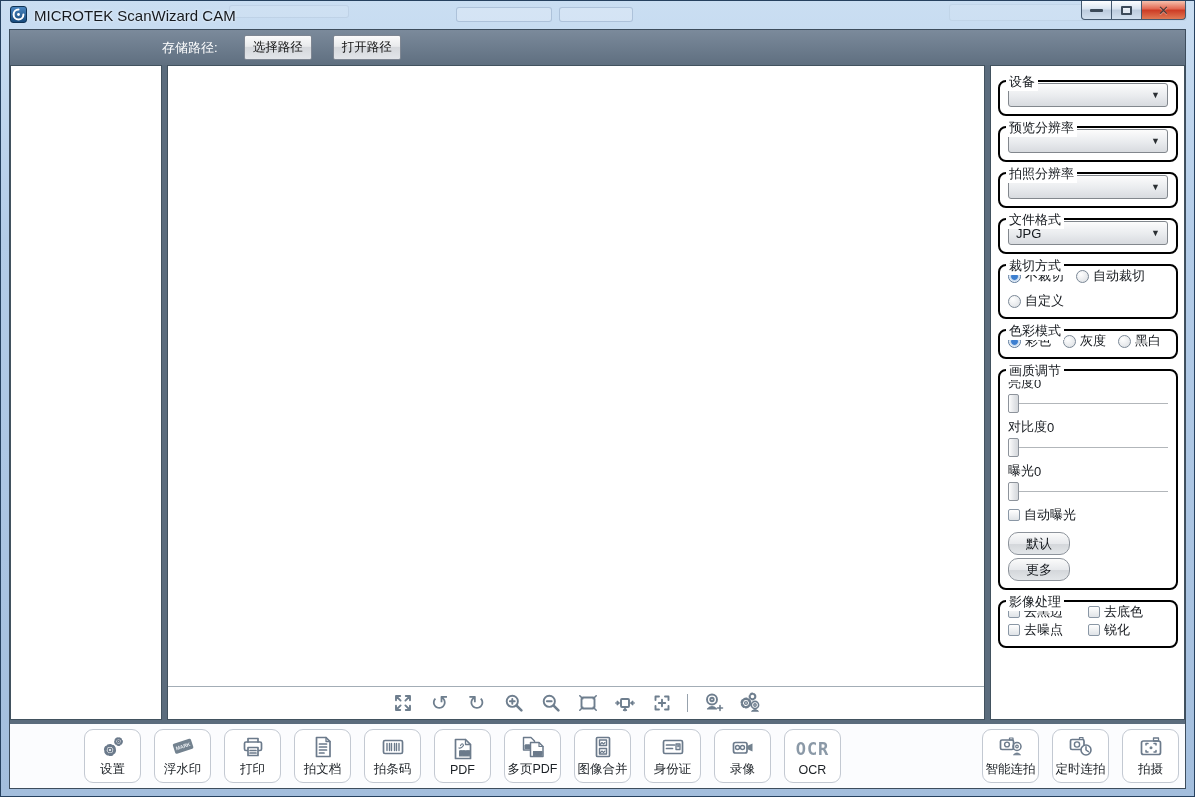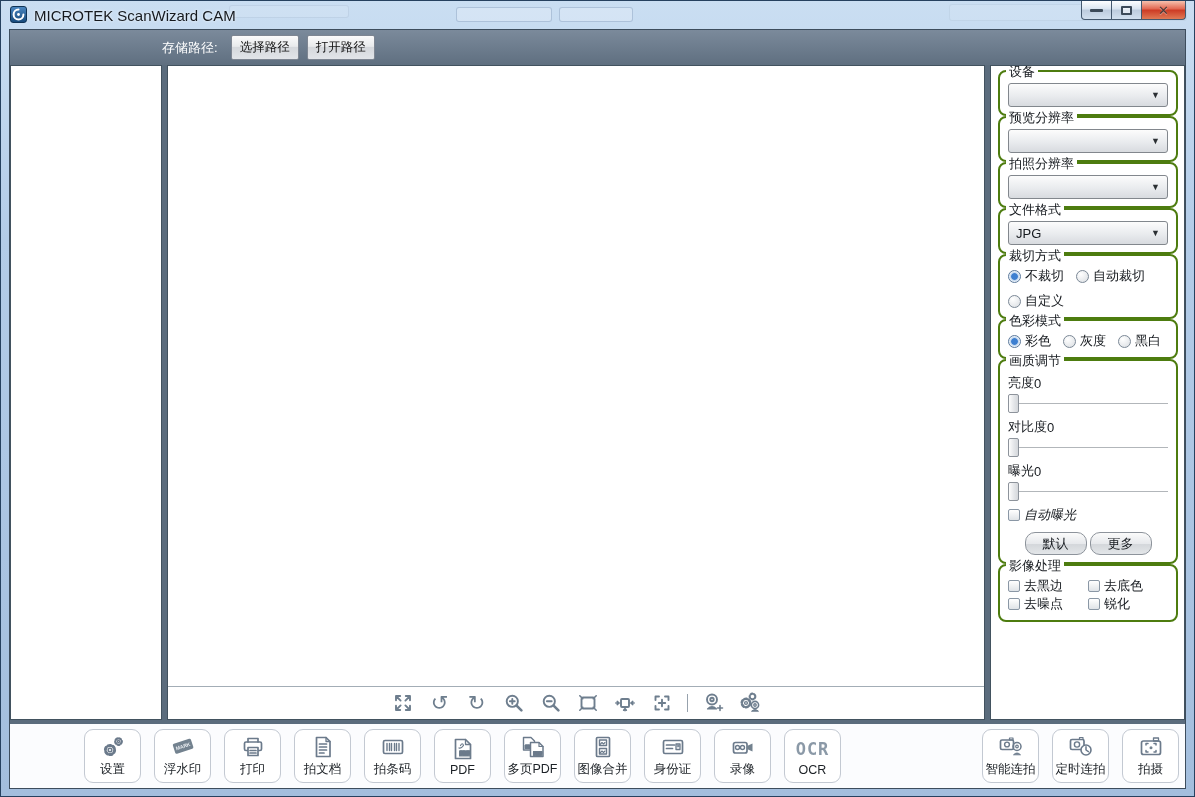--- a/index.html
+++ b/index.html
@@ -42,39 +42,39 @@
   #content { position:absolute; left:8px; top:28px; right:8px; bottom:7px;
     display:flex; flex-direction:column; background:#5b6c7d; border:1px solid #3d4d5d; }
 
   
   .pathbar { height:35px; flex:0 0 35px; display:flex; align-items:center;
     background:linear-gradient(180deg,#7b8a9b,#64played 0); background:linear-gradient(180deg,#7b8a9b,#5f6f80);
     padding-left:152px; padding-right:102px; }
   .path-label { color:#fff; font-size:13px; margin-right:5px; white-space:nowrap; }
   .path-input { flex:1; height:25px; border:1px solid #97a4b2; background:#ccd7e3;
     color:#14181d; font-size:13px; padding:0 6px; font-family:inherit; margin-right:8px; }
-  .tb-btn { height:25px; padding:0 8px; margin-left:8px; font-size:12.5px; color:#111;
+  .tb-btn { height:25px; padding:0 8px; margin-left:21px; font-size:12.5px; color:#111;
     border:1px solid #7c8档 0; border:1px solid #7e8purple 0; border:1px solid #7e8692; border-radius:2px;
     background:linear-gradient(180deg,#fbfbfb,#e8eaec 45%,#d5d8dc 50%,#e2e5e9); font-family:inherit; white-space:nowrap; }
 
   
   .main { flex:1; display:flex; gap:5px; padding-bottom:4px; min-height:0; }
   .left-panel { width:152px; background:#fff; border:1px solid #42525f; }
   .center { flex:1; background:#fff; border:1px solid #42525f; display:flex; flex-direction:column; min-width:0; }
   .preview { flex:1; }
   .center-toolbar { height:33px; flex:0 0 33px; border-top:1px solid #a3adb6;
     display:flex; align-items:center; justify-content:center; gap:13px; }
   .ct-btn { width:24px; height:24px; display:flex; align-items:center; justify-content:center; cursor:default; }
   .ct-sep { width:1px; height:18px; background:#97a2ad; }
 
   
   .right-panel { width:195px; background:#fff; border:1px solid #42525f;
     padding:4px 6px 4px 7px; display:flex; flex-direction:column; overflow:hidden; }
-  .group { position:relative; border:2px solid #4d7c0f; border-radius:8px;
-    padding:11px 8px 7px; background:#fff; }
+  .group { position:relative; border:2px solid #000000; border-radius:8px;
+    padding:1px 8px 7px; margin-top:10px; background:#fff; }
   .group-label { position:absolute; top:-9px; left:6px; background:#fff; padding:0 3px;
     font-size:13px; color:#15191e; white-space:nowrap; }
   .select { height:24px; border:1px solid #82878d; border-radius:3px; padding:0 7px;
     background:linear-gradient(180deg,#fcfcfc,#e9ebee 55%,#d8dbdf);
     display:flex; align-items:center; justify-content:space-between; }
   .select-value { font-size:13px; color:#15191e; }
   .select-arrow { font-size:9px; color:#2b2f33; }
 
   .opt-row { display:flex; align-items:center; gap:12px; font-size:13px; color:#15191e; }
   .opt-row + .opt-row { margin-top:7px; }
@@ -85,21 +85,21 @@
   .checkbox { width:12px; height:12px; border:1px solid #8a97a5; border-radius:2px;
     background:linear-gradient(180deg,#fff,#dfe3e7); flex:0 0 12px; }
 
   .q-row { display:flex; align-items:center; justify-content:flex-start;
     font-size:13px; color:#15191e; margin-top:2px; }
   .q-slider { position:relative; height:21px; margin:1px 0 4px; }
   .q-track { position:absolute; left:0; right:0; top:10px; border-top:1px solid #b2b6ba; }
   .q-thumb { position:absolute; left:0; top:1px; width:11px; height:19px;
     border:1px solid #8d939b; border-radius:2px;
     background:linear-gradient(90deg,#fdfdfd,#e4e6e9 55%,#d4d7db); }
-  .q-buttons { display:flex; justify-content:center; gap:3px; margin-top:8px; }
+  .q-buttons { display:flex; justify-content:center; gap:3px; margin-top:8px;flex-direction:column; }
   .pill-btn { width:62px; height:23px; border:1px solid #8d939b; border-radius:10px;
     font-size:13px; color:#15191e; font-family:inherit;
     background:linear-gradient(180deg,#fbfbfb,#e7e9ec 50%,#d4d7db 55%,#e3e6e9); }
   .proc-grid { display:grid; grid-template-columns:1fr 1fr; row-gap:0; font-size:13px; color:#15191e;text-align:right; }
 
   
   .bottom-bar { height:64px; flex:0 0 64px; background:#fbfcfe;
     display:flex; align-items:center; padding:0 6px 0 74px; }
   .bb-btn { width:57px; height:54px; flex:0 0 57px; margin-right:13px;
     border:1px solid #c3c9d2; border-radius:9px; background:#fff;
@@ -315,21 +315,21 @@
               <div class="q-thumb"></div>
             </div>
           <div class="q-row">
             <span>曝光</span>
             <span>0</span>
           </div>
           <div class="q-slider">
               <div class="q-track"></div>
               <div class="q-thumb"></div>
             </div>
-          <div class="opt-row" style="margin-top:2px;font-style:italic;">
+          <div class="opt-row" style="margin-top:2px;">
             <span class="opt">
                 <span class="checkbox"></span>
                 <span>自动曝光</span>
               </span>
           </div>
           <div class="q-buttons">
             <button class="pill-btn">默认</button>
             <button class="pill-btn">更多</button>
           </div>
         </div>

